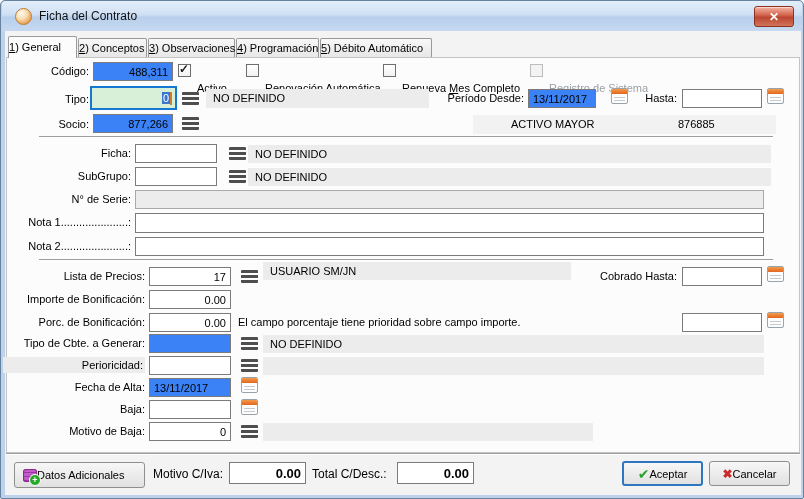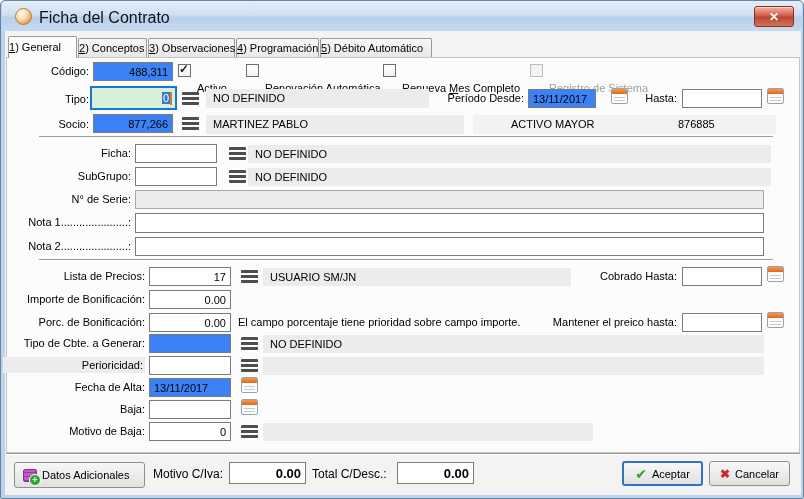--- a/index.html
+++ b/index.html
@@ -12,21 +12,21 @@
   .titlebar {
     position:absolute; left:1px; top:0; width:800px; height:30px;
     background:linear-gradient(180deg,#e4eefb 0%,#cfe0f4 45%,#b8cfeb 55%,#c6d9f0 100%);
     border-radius:4px 4px 0 0;
   }
   .app-icon {
     position:absolute; left:13px; top:7px; width:17px; height:17px; border-radius:50%;
     background:radial-gradient(circle at 35% 30%, #fffaf0 0%, #f7ddb0 40%, #e89b4e 78%, #cf7a28 100%);
     border:1px solid #b97c30;
   }
-  .title-text { position:absolute; left:37px; top:8px; font-size:16px; color:#101010; white-space:nowrap; }
+  .title-text { position:absolute; left:37px; top:8px; font-size:12px; color:#101010; white-space:nowrap; }
   .close-btn {
     position:absolute; left:752px; top:5px; width:40px; height:21px;
     background:linear-gradient(180deg,#f3b4a4 0%,#d66a54 40%,#bb4631 55%,#d0755a 100%);
     border:1px solid #8e3020; border-radius:3px; cursor:pointer;
     color:#fff; font-size:12px; font-weight:bold; line-height:18px; text-align:center;
     box-shadow:inset 0 1px 0 rgba(255,255,255,.5);
   }
   .client { position:absolute; left:4px; top:30px; width:796px; height:464px; background:#f3f3f3; }
   .tabpanel { position:absolute; left:5px; top:56px; width:794px; height:396px; background:#fcfcfc; border:1px solid #c4c4c4; }
   .tab {
@@ -63,21 +63,21 @@
   .cal-icon::before { content:""; position:absolute; left:0; right:0; top:0; height:5px; background:linear-gradient(#f49a4b,#e2661c); border-radius:1px 1px 0 0; }
   .cal-icon::after { content:""; position:absolute; left:2px; right:2px; top:8px; height:5px;
     background:repeating-linear-gradient(to bottom,#c4c9cd 0 1px, transparent 1px 3px); }
   .checkbox { position:absolute; width:13px; height:13px; background:linear-gradient(#fff,#f2f2f2); border:1px solid #6e6e6e; cursor:pointer; }
   .checkbox.disabled { background:#f3f3f3; border-color:#bcbcbc; cursor:default; }
   .checkbox .check-icon { position:absolute; left:0px; top:-3px; font-size:12px; font-weight:bold; color:#1a1a1a; }
   .cblbl { position:absolute; font-size:11px; color:#000; white-space:nowrap; cursor:pointer;margin-top:17px; }
   .cblbl.disabled { color:#9aa0a6; cursor:default; }
   .sep { position:absolute; height:2px; border-top:1px solid #9d9d9d; border-bottom:1px solid #ffffff; }
   .btn {
-    position:absolute; display:flex; align-items:center; justify-content:center; gap:5px;
+    position:absolute; display:flex; align-items:center; justify-content:center; 
     background:linear-gradient(#f7f7f7,#e1e1e1); border:1px solid #8f8f8f; border-radius:3px;
     font-size:11px; color:#000; cursor:pointer;
   }
   .btn.default { border:2px solid #2e77c0; }
   .accept-glyph { color:#27a427; font-size:14px; }
   .cancel-glyph { color:#cc2a2a; font-size:12px; font-weight:bold; }
   .db-icon { position:relative; width:14px; height:13px; border-radius:3px;
     background:repeating-linear-gradient(#c25cc6 0 3px, #9c36a0 3px 4px); box-shadow:inset 0 0 0 1px #8a2c8e; }
   .db-icon::after { content:"+"; position:absolute; right:-4px; bottom:-4px; width:10px; height:10px;
     background:#28a828; color:#fff; border-radius:50%; font-size:9px; font-weight:bold; line-height:10px; text-align:center; border:1px solid #fff; }
@@ -137,21 +137,20 @@
   <input class="field" style="left: 681px; top: 88px; width: 80px; height: 19px;" value="">
   <button class="cal-btn" style="left:766px;top:86px">
       <div class="cal-icon"></div>
     </button>
 
   <div class="lbl" style="left:18px;top:117px;width:70px">Socio:</div>
   <input class="field num green" style="left: 92px; top: 113px; width: 80px; height: 19px;" value="877,266">
   <button class="menu-btn" style="left:181px;top:115px">
       <div class="menu-icon"></div>
     </button>
-  <div class="strip" style="left:205px;top:114px;width:258px;height:19px">MARTINEZ PABLO</div>
   <div class="strip light" style="left:472px;top:114px;width:303px;height:19px"></div>
   <div class="ltxt" style="left:510px;top:117px">ACTIVO MAYOR</div>
   <div class="ltxt" style="left:677px;top:117px">876885</div>
 
   <div class="sep" style="left:38px;top:135px;width:734px"></div>
 
   <div class="lbl" style="left:20px;top:146px;width:110px">Ficha:</div>
   <input class="field" style="left: 134px; top: 143px; width: 82px; height: 19px;" value="">
   <button class="menu-btn" style="left:228px;top:145px">
       <div class="menu-icon"></div>
@@ -174,34 +173,33 @@
   <div class="lbl" style="left:0px;top:239px;width:130px">Nota 2......................:</div>
   <input class="field" style="left: 134px; top: 236px; width: 629px; height: 19px;" value="">
 
   <div class="sep" style="left:38px;top:258px;width:734px"></div>
 
   <div class="lbl" style="left:2px;top:269px;width:142px">Lista de Precios:</div>
   <input class="field num" style="left: 148px; top: 266px; width: 82px; height: 19px;" value="17">
   <button class="menu-btn" style="left:240px;top:268px">
       <div class="menu-icon"></div>
     </button>
-  <div class="strip" style="left:262px;top:267px;width:308px;height:18px">USUARIO SM/JN</div>
+  <div class="strip" style="left:262px;top:261px;width:308px;height:18px">USUARIO SM/JN</div>
   <div class="lbl" style="left:560px;top:269px;width:116px">Cobrado Hasta:</div>
   <input class="field" style="left: 681px; top: 266px; width: 80px; height: 19px;" value="">
   <button class="cal-btn" style="left:766px;top:264px">
       <div class="cal-icon"></div>
     </button>
 
   <div class="lbl" style="left:2px;top:292px;width:142px">Importe de Bonificación:</div>
   <input class="field num" style="left: 148px; top: 289px; width: 82px; height: 19px;" value="0.00">
 
   <div class="lbl" style="left:2px;top:315px;width:142px">Porc. de Bonificación:</div>
   <input class="field num" style="left: 148px; top: 312px; width: 82px; height: 19px;" value="0.00">
   <div class="ltxt" style="left:237px;top:315px">El campo porcentaje tiene prioridad sobre campo importe.</div>
-  <div class="lbl" style="left:536px;top:315px;width:140px">Mantener el preico hasta:</div>
   <input class="field" style="left: 681px; top: 312px; width: 80px; height: 19px;" value="">
   <button class="cal-btn" style="left:766px;top:310px">
       <div class="cal-icon"></div>
     </button>
 
   <div class="lbl" style="left:2px;top:336px;width:142px">Tipo de Cbte. a Generar:</div>
   <input class="field green" style="left: 148px; top: 333px; width: 82px; height: 19px;" value="">
   <button class="menu-btn" style="left:240px;top:335px">
       <div class="menu-icon"></div>
     </button>

